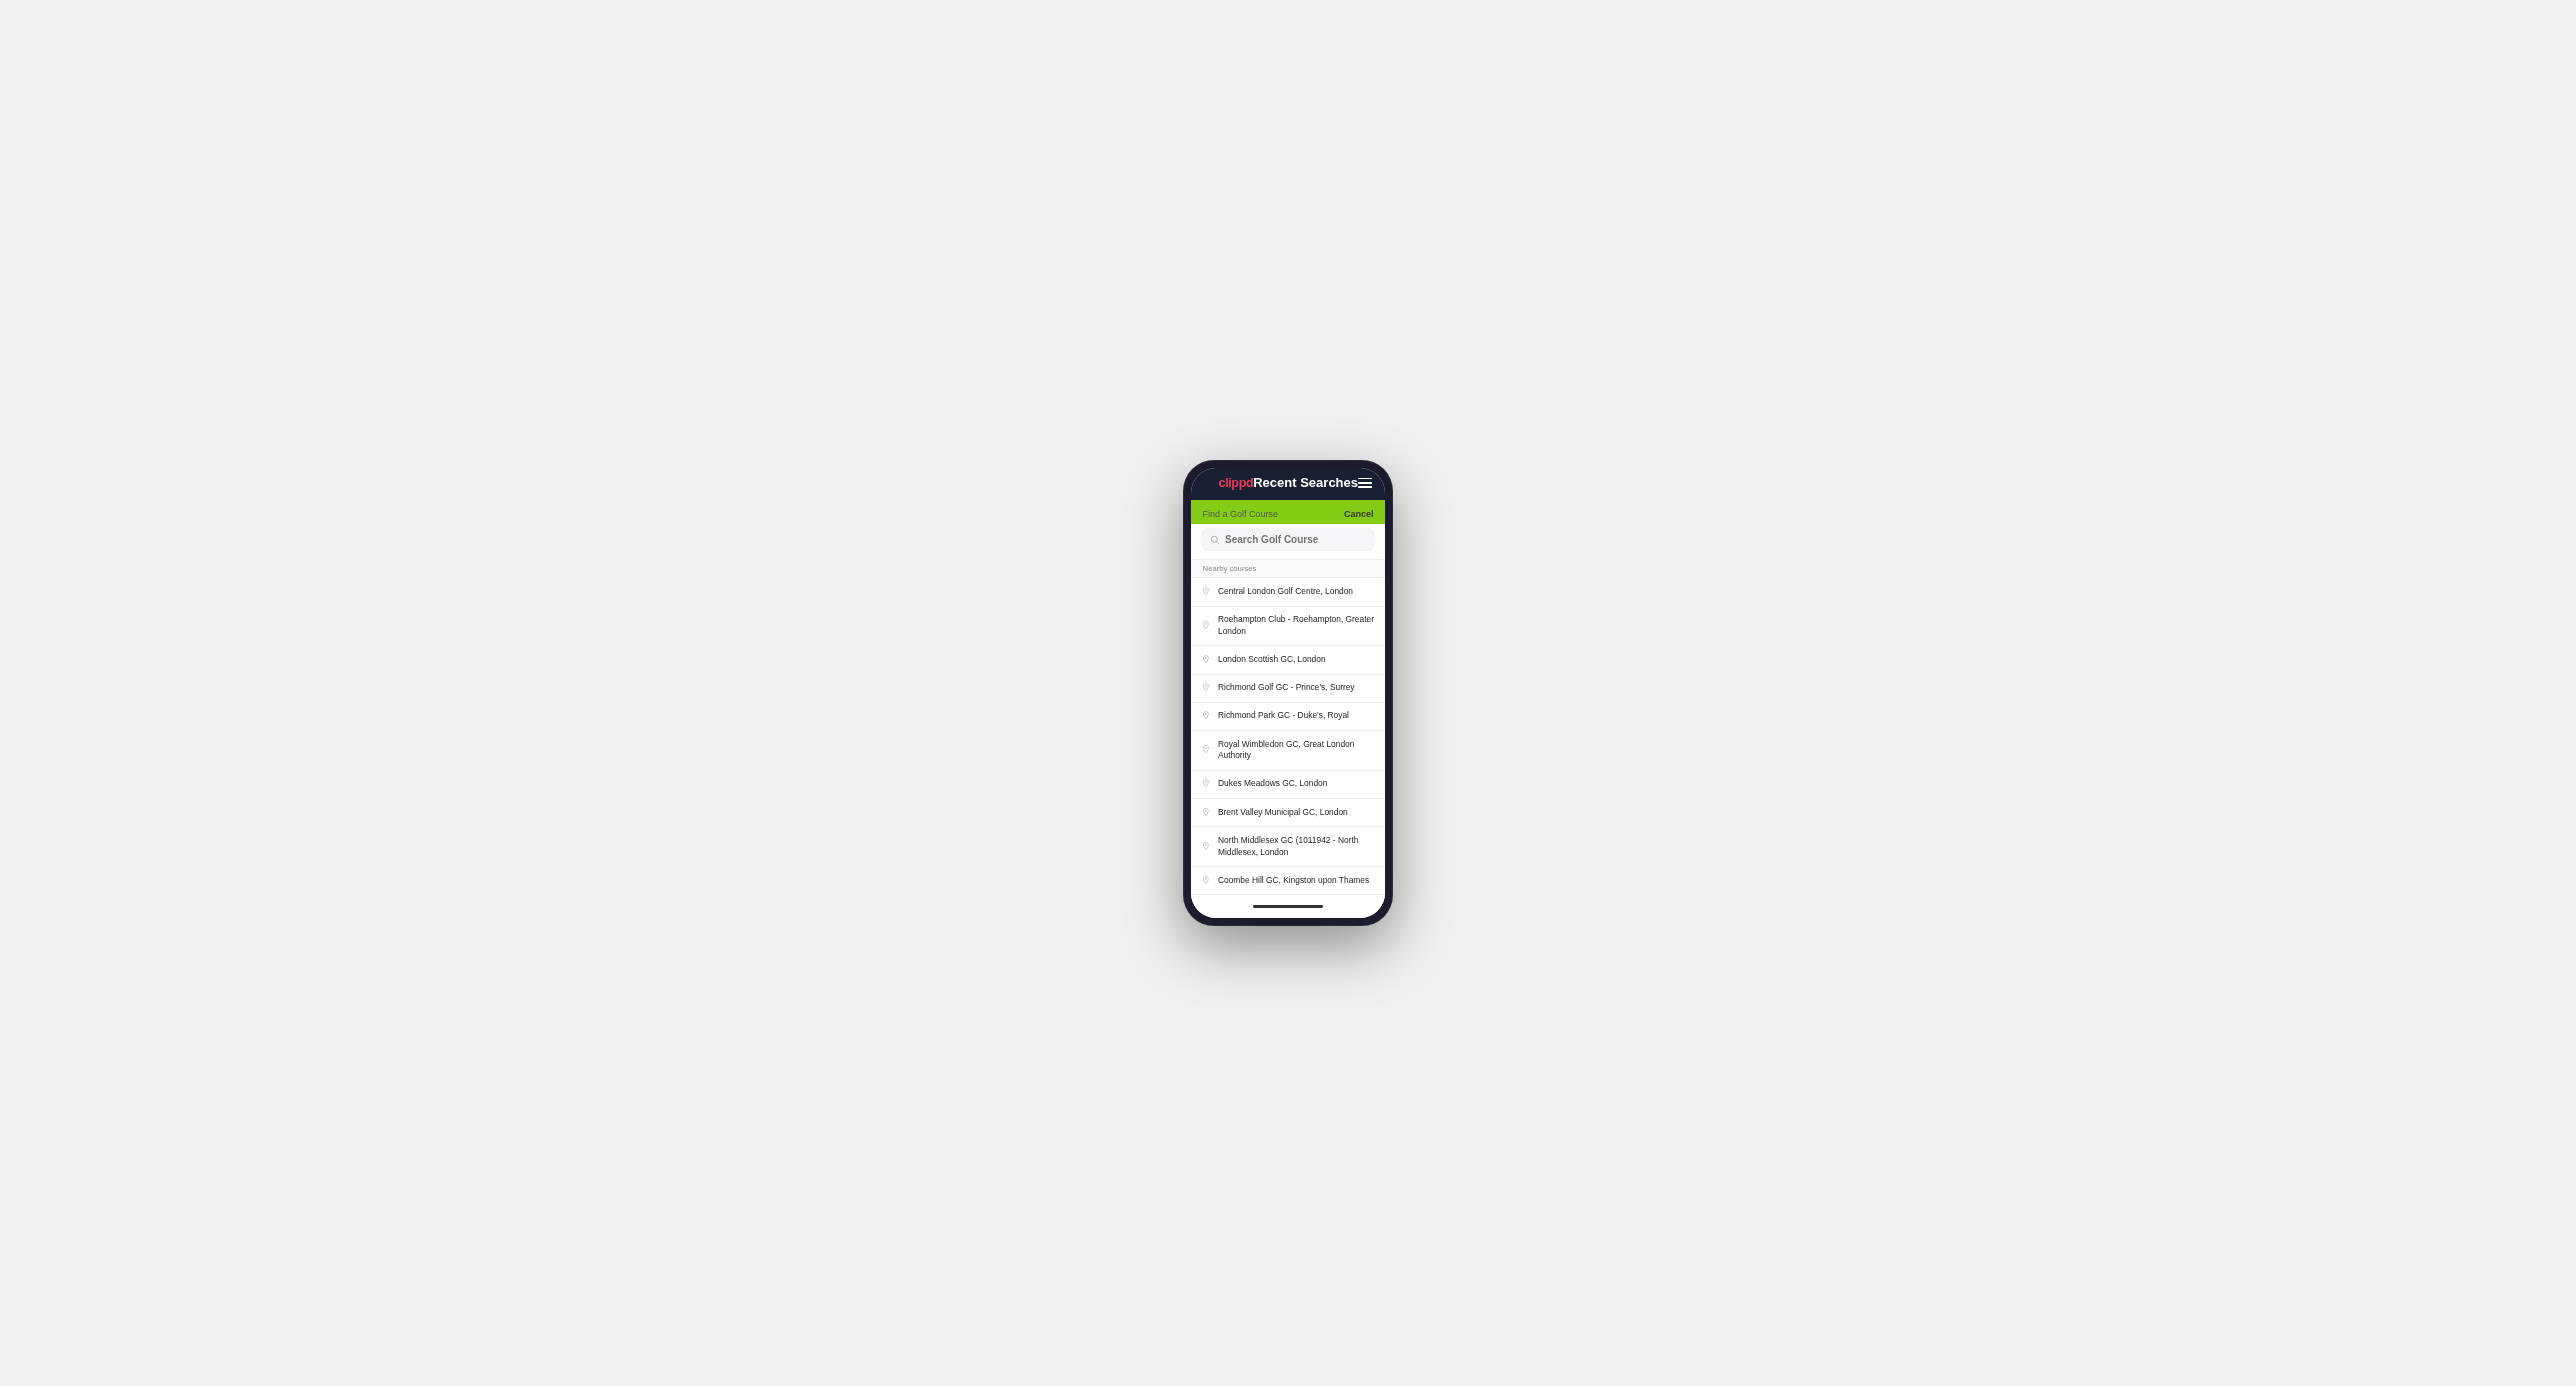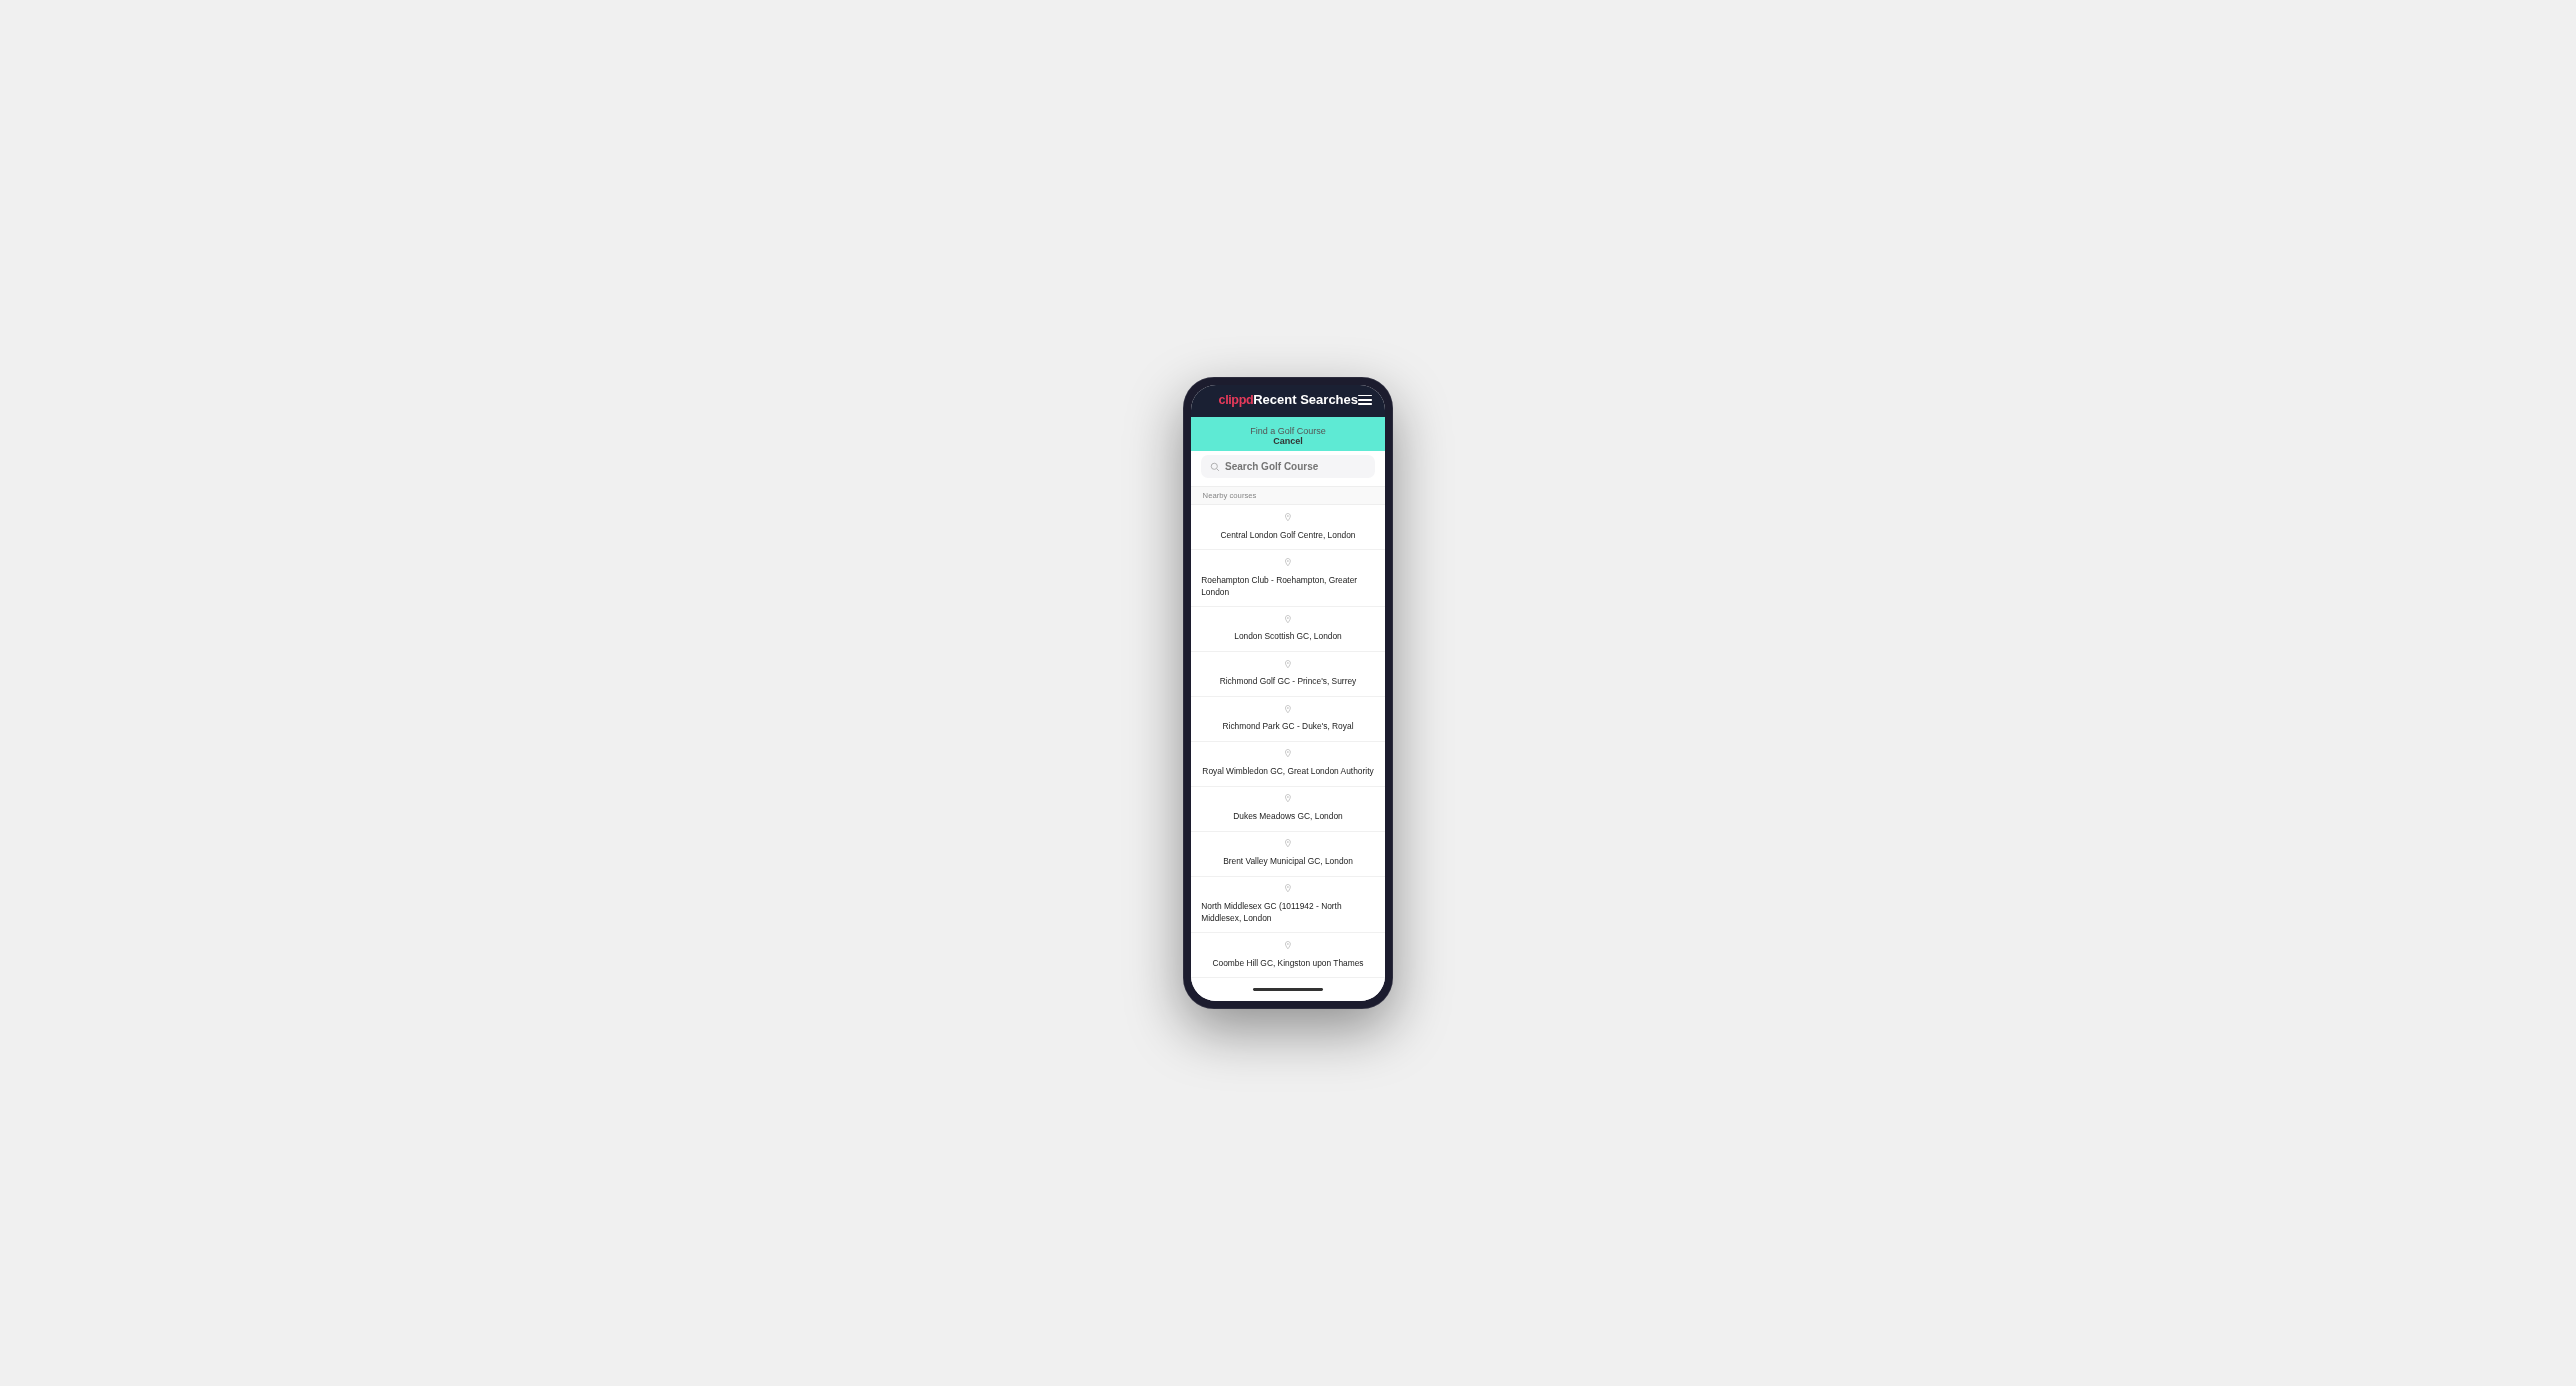--- a/index.html
+++ b/index.html
@@ -69,22 +69,21 @@
     .content-area {
       background: #fff;
     }
 
     
     .find-header {
       display: flex;
       justify-content: space-between;
       align-items: center;
       padding: 8.4px 11.2px 5.6px;
-      background: #5eead4;
-      flex-direction: column;
+      background: #84cc16;
     }
 
     .find-label {
       font-size: 9px;
       color: #555;
     }
 
     .cancel-btn {
       font-size: 9px;
       color: #333;
@@ -143,21 +142,20 @@
       list-style: none;
     }
 
     .course-item {
       display: flex;
       align-items: center;
       padding: 7.7px 9.8px;
       border-bottom: 0.7px solid #f0f0f0;
       cursor: pointer;
       gap: 7px;
-      flex-direction: column;
     }
 
     .pin-icon {
       width: 9.8px;
       height: 9.8px;
       flex-shrink: 0;
       color: #aaa;
     }
 
     .course-name {

